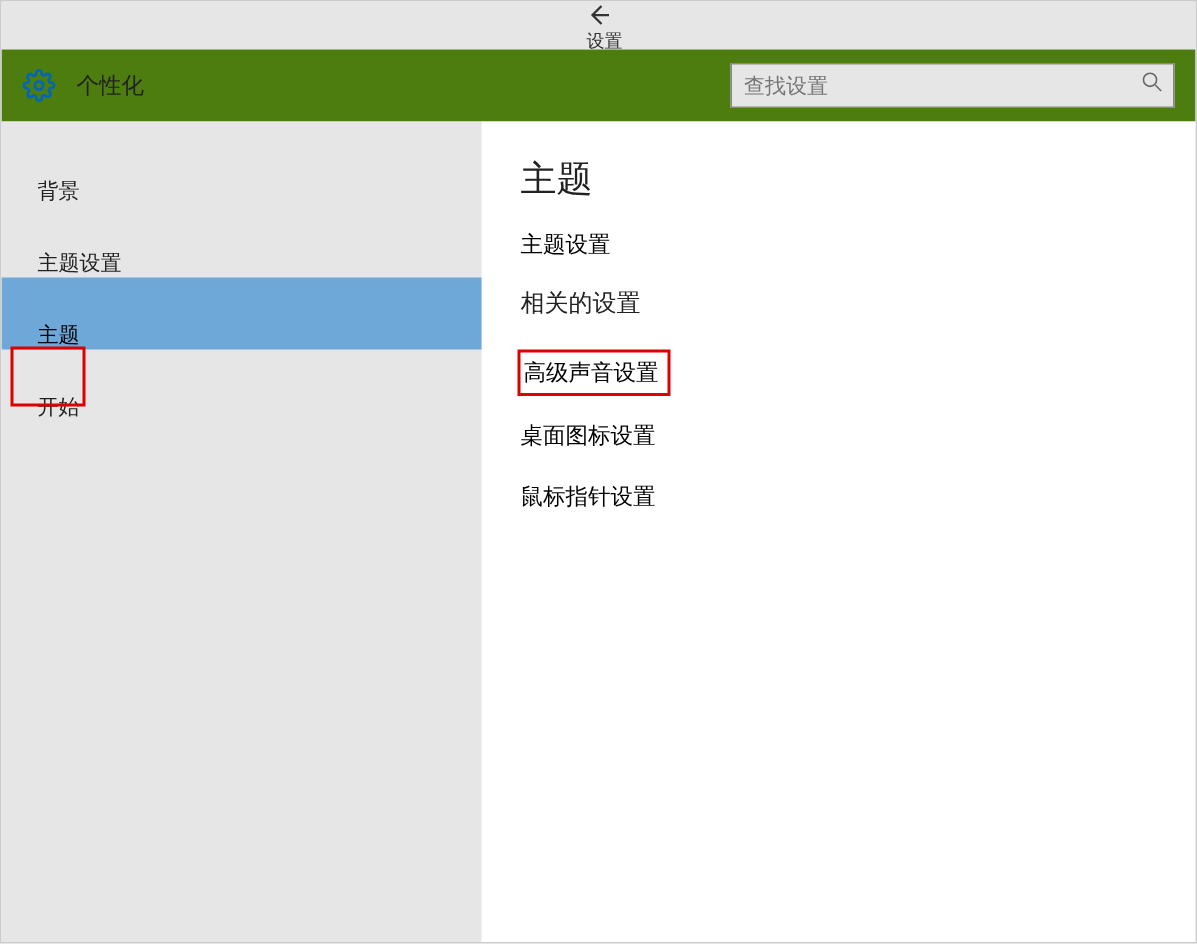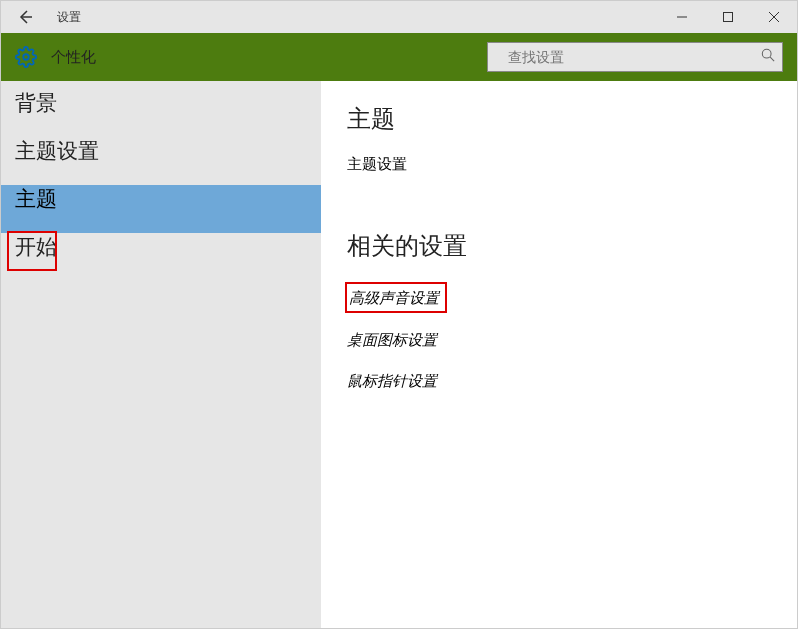--- a/index.html
+++ b/index.html
@@ -3,20 +3,21 @@
 <meta charset="utf-8">
 <style>
   * { margin: 0; padding: 0; box-sizing: border-box; font-family: "Microsoft YaHei", "Segoe UI", sans-serif; }
   body { width: 798px; height: 629px; background: #fff; overflow: hidden; border: 1px solid #ccc; }
 
   .titlebar {
     height: 32px;
     background: #e6e6e6;
     display: flex;
     align-items: center;
+    flex-direction: column;
   }
   .back-btn {
     width: 48px; height: 32px;
     display: flex; align-items: center; justify-content: center;
     background: #e6e6e6;
   }
   .title-text { font-size: 12px; color: #333; margin-left: 8px; }
   .win-controls { margin-left: auto; display: flex; }
   .win-btn { width: 46px; height: 32px; display: flex; align-items: center; justify-content: center; }
   .win-btn svg { display: block; }
@@ -28,42 +29,42 @@
     align-items: center;
     padding: 0 14px;
   }
   .gear { margin-right: 14px; display: flex; align-items: center; color: #0066b8; }
   .header-title { font-size: 15px; color: #222; font-weight: 400; }
   .search-wrap { margin-left: auto; position: relative; }
   .search-input {
     width: 296px; height: 30px;
     border: 1px solid #888;
     background: #e6e6e6;
-    padding: 0 30px 0 20px;
+    padding: 0 30px 0 8px;
     font-size: 14px;
     color: #555;
     outline: none;
   }
   .search-icon {
     position: absolute; right: 8px; top: 50%; transform: translateY(-50%);
     color: #666;
   }
 
   .body { display: flex; height: calc(629px - 80px); }
   .sidebar {
     width: 320px;
     background: #e6e6e6;
     padding-top: 8px;
   }
   .side-item {
     height: 48px;
     display: flex;
-    align-items: flex-start;
-    padding-left: 14px;
-    font-size: 21px;
+    align-items: flex-end;
+    padding-left: 24px;
+    font-size: 14px;
     color: #222;
   }
   .side-item.active {
     background: #6ea8d8;
     color: #000;
   }
   .red-box-sidebar {
     position: absolute;
     border: 2px solid #d00;
     pointer-events: none;
@@ -81,27 +82,27 @@
     margin-bottom: 18px;
   }
   .link {
     font-size: 15px;
     color: #000000;
     margin-bottom: 12px;
     display: block;
     line-height: 1.4;
   }
   .section2-title {
-    font-size: 24px;
+    font-size: 16px;
     color: #222;
     font-weight: 400;
-    margin-top: 56px;
+    margin-top: 18px;
     margin-bottom: 20px;
   }
-  .related-links .link { margin-bottom: 20px; font-style: italic; }
+  .related-links .link { margin-bottom: 20px; }
   .link-highlight {
     display: inline-block;
     border: 2px solid #d00;
     padding: 3px 6px 3px 0px;
     margin-left: -2px;
     margin-bottom: 16px;
   }
   .link-highlight .link { margin-bottom: 0; padding-left: 2px;}
 
   .sidebar { position: relative; }

